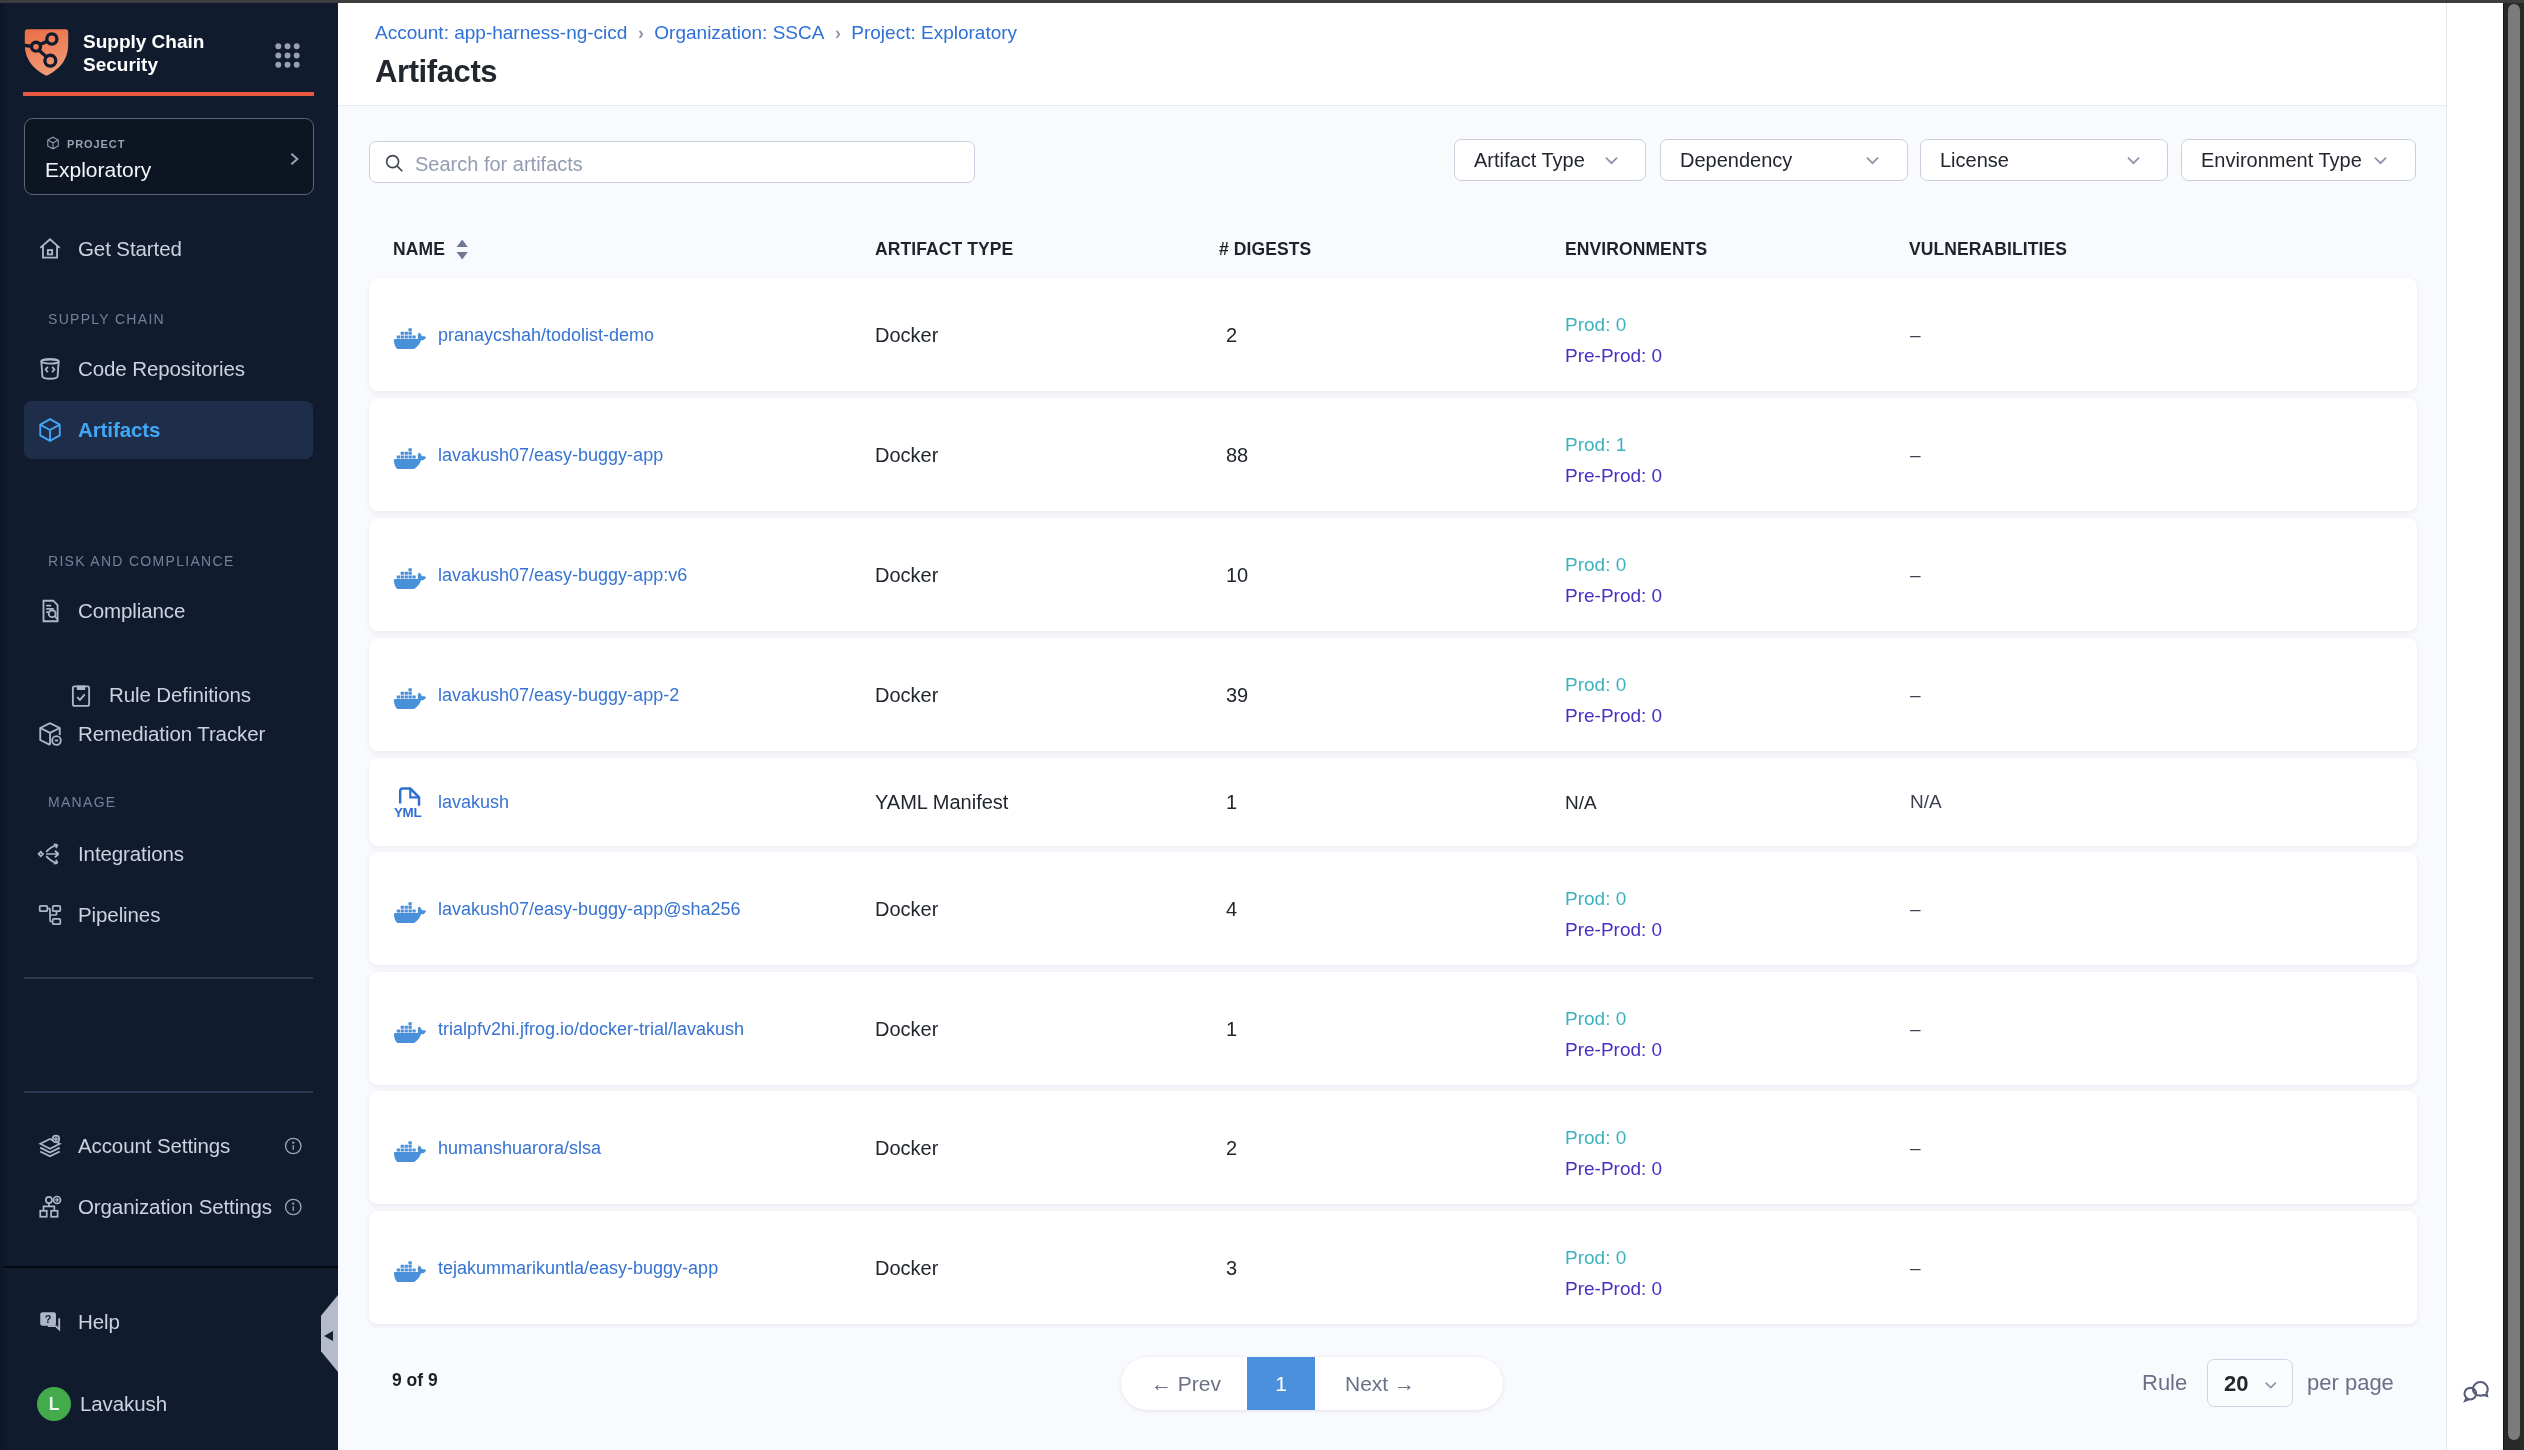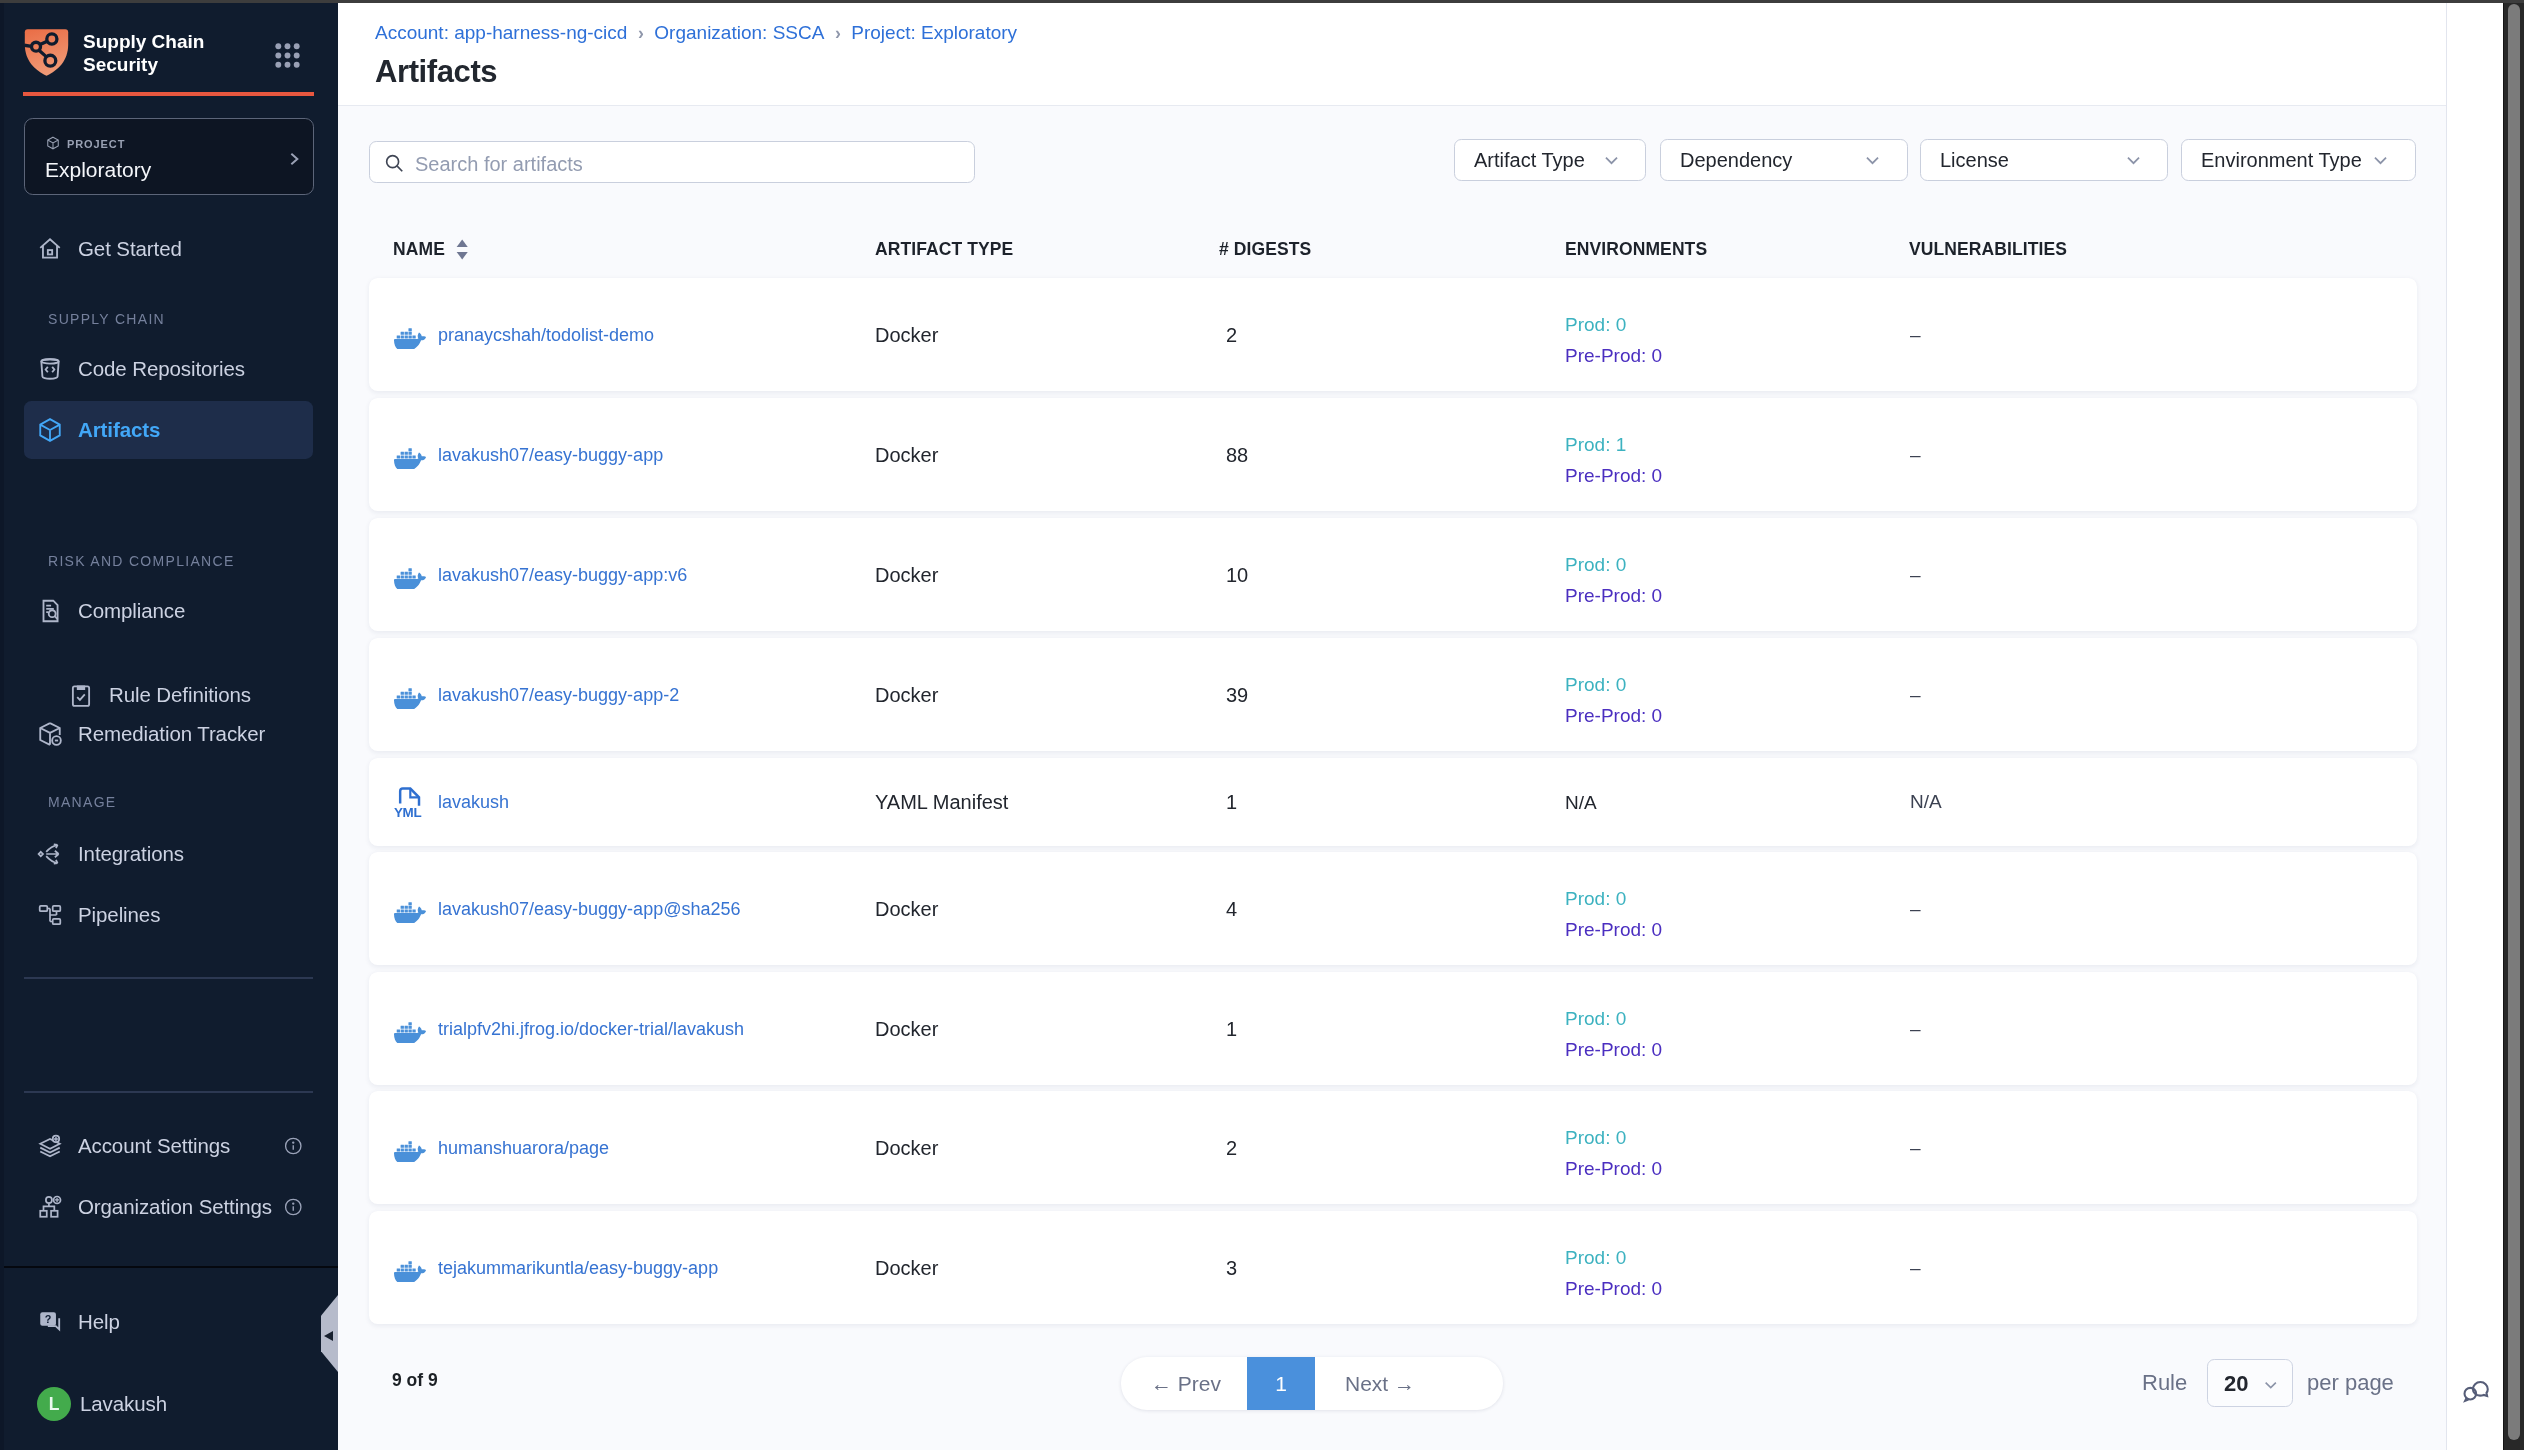--- a/index.html
+++ b/index.html
@@ -332,21 +332,21 @@
 <div class="namelink">trialpfv2hi.jfrog.io/docker-trial/lavakush</div>
 <div class="typetxt">Docker</div>
 <div class="digtxt">1</div>
 <div class="envcol"><span class="envprod">Prod: 0</span><br><span class="envpre">Pre-Prod: 0</span></div>
 <div class="vulntxt">–</div>
 </div>
 <div class="rowcard" style="top:1091px; height:113px;">
 <svg class="dockicon" viewBox="0 0 24 17">
         <path fill="#4a90d9" d="M13.983 11.078h2.119a.186.186 0 00.186-.185V9.006a.186.186 0 00-.186-.186h-2.119a.185.185 0 00-.185.185v1.888c0 .102.083.185.185.185m-2.954-5.43h2.118a.186.186 0 00.186-.186V3.574a.186.186 0 00-.186-.185h-2.118a.185.185 0 00-.185.185v1.888c0 .102.082.185.185.185m0 2.716h2.118a.187.187 0 00.186-.186V6.29a.186.186 0 00-.186-.185h-2.118a.185.185 0 00-.185.185v1.887c0 .102.082.185.185.186m-2.93 0h2.12a.186.186 0 00.184-.186V6.29a.185.185 0 00-.185-.185H8.1a.185.185 0 00-.185.185v1.887c0 .102.083.185.185.186m-2.964 0h2.119a.186.186 0 00.185-.186V6.29a.185.185 0 00-.185-.185H5.136a.186.186 0 00-.186.185v1.887c0 .102.084.185.186.186m5.893 2.715h2.118a.186.186 0 00.186-.185V9.006a.186.186 0 00-.186-.186h-2.118a.185.185 0 00-.185.185v1.888c0 .102.082.185.185.185m-2.93 0h2.12a.185.185 0 00.184-.185V9.006a.185.185 0 00-.184-.186h-2.12a.185.185 0 00-.184.185v1.888c0 .102.083.185.185.185m-2.964 0h2.119a.185.185 0 00.185-.185V9.006a.185.185 0 00-.184-.186h-2.12a.186.186 0 00-.186.186v1.887c0 .102.084.185.186.185m-2.92 0h2.12a.185.185 0 00.184-.185V9.006a.185.185 0 00-.184-.186h-2.12a.185.185 0 00-.184.185v1.888c0 .102.082.185.185.185M23.763 9.89c-.065-.051-.672-.51-1.954-.51-.338.001-.676.03-1.01.087-.248-1.7-1.653-2.53-1.716-2.566l-.344-.199-.226.327c-.284.438-.49.922-.612 1.43-.23.97-.09 1.882.403 2.661-.595.332-1.55.413-1.744.42H.751a.751.751 0 00-.75.748 11.376 11.376 0 00.692 4.062c.545 1.428 1.355 2.48 2.41 3.124 1.18.723 3.1 1.137 5.275 1.137.983.003 1.963-.086 2.93-.266a12.248 12.248 0 003.823-1.389c.98-.567 1.86-1.288 2.61-2.136 1.252-1.418 1.998-2.997 2.553-4.4h.221c1.372 0 2.215-.549 2.68-1.009.309-.293.55-.65.707-1.046l.098-.288Z"></path>
       </svg>
-<div class="namelink">humanshuarora/page</div>
+<div class="namelink">humanshuarora/slsa</div>
 <div class="typetxt">Docker</div>
 <div class="digtxt">2</div>
 <div class="envcol"><span class="envprod">Prod: 0</span><br><span class="envpre">Pre-Prod: 0</span></div>
 <div class="vulntxt">–</div>
 </div>
 <div class="rowcard" style="top:1211px; height:113px;">
 <svg class="dockicon" viewBox="0 0 24 17">
         <path fill="#4a90d9" d="M13.983 11.078h2.119a.186.186 0 00.186-.185V9.006a.186.186 0 00-.186-.186h-2.119a.185.185 0 00-.185.185v1.888c0 .102.083.185.185.185m-2.954-5.43h2.118a.186.186 0 00.186-.186V3.574a.186.186 0 00-.186-.185h-2.118a.185.185 0 00-.185.185v1.888c0 .102.082.185.185.185m0 2.716h2.118a.187.187 0 00.186-.186V6.29a.186.186 0 00-.186-.185h-2.118a.185.185 0 00-.185.185v1.887c0 .102.082.185.185.186m-2.93 0h2.12a.186.186 0 00.184-.186V6.29a.185.185 0 00-.185-.185H8.1a.185.185 0 00-.185.185v1.887c0 .102.083.185.185.186m-2.964 0h2.119a.186.186 0 00.185-.186V6.29a.185.185 0 00-.185-.185H5.136a.186.186 0 00-.186.185v1.887c0 .102.084.185.186.186m5.893 2.715h2.118a.186.186 0 00.186-.185V9.006a.186.186 0 00-.186-.186h-2.118a.185.185 0 00-.185.185v1.888c0 .102.082.185.185.185m-2.93 0h2.12a.185.185 0 00.184-.185V9.006a.185.185 0 00-.184-.186h-2.12a.185.185 0 00-.184.185v1.888c0 .102.083.185.185.185m-2.964 0h2.119a.185.185 0 00.185-.185V9.006a.185.185 0 00-.184-.186h-2.12a.186.186 0 00-.186.186v1.887c0 .102.084.185.186.185m-2.92 0h2.12a.185.185 0 00.184-.185V9.006a.185.185 0 00-.184-.186h-2.12a.185.185 0 00-.184.185v1.888c0 .102.082.185.185.185M23.763 9.89c-.065-.051-.672-.51-1.954-.51-.338.001-.676.03-1.01.087-.248-1.7-1.653-2.53-1.716-2.566l-.344-.199-.226.327c-.284.438-.49.922-.612 1.43-.23.97-.09 1.882.403 2.661-.595.332-1.55.413-1.744.42H.751a.751.751 0 00-.75.748 11.376 11.376 0 00.692 4.062c.545 1.428 1.355 2.48 2.41 3.124 1.18.723 3.1 1.137 5.275 1.137.983.003 1.963-.086 2.93-.266a12.248 12.248 0 003.823-1.389c.98-.567 1.86-1.288 2.61-2.136 1.252-1.418 1.998-2.997 2.553-4.4h.221c1.372 0 2.215-.549 2.68-1.009.309-.293.55-.65.707-1.046l.098-.288Z"></path>
       </svg>
 <div class="namelink">tejakummarikuntla/easy-buggy-app</div>

